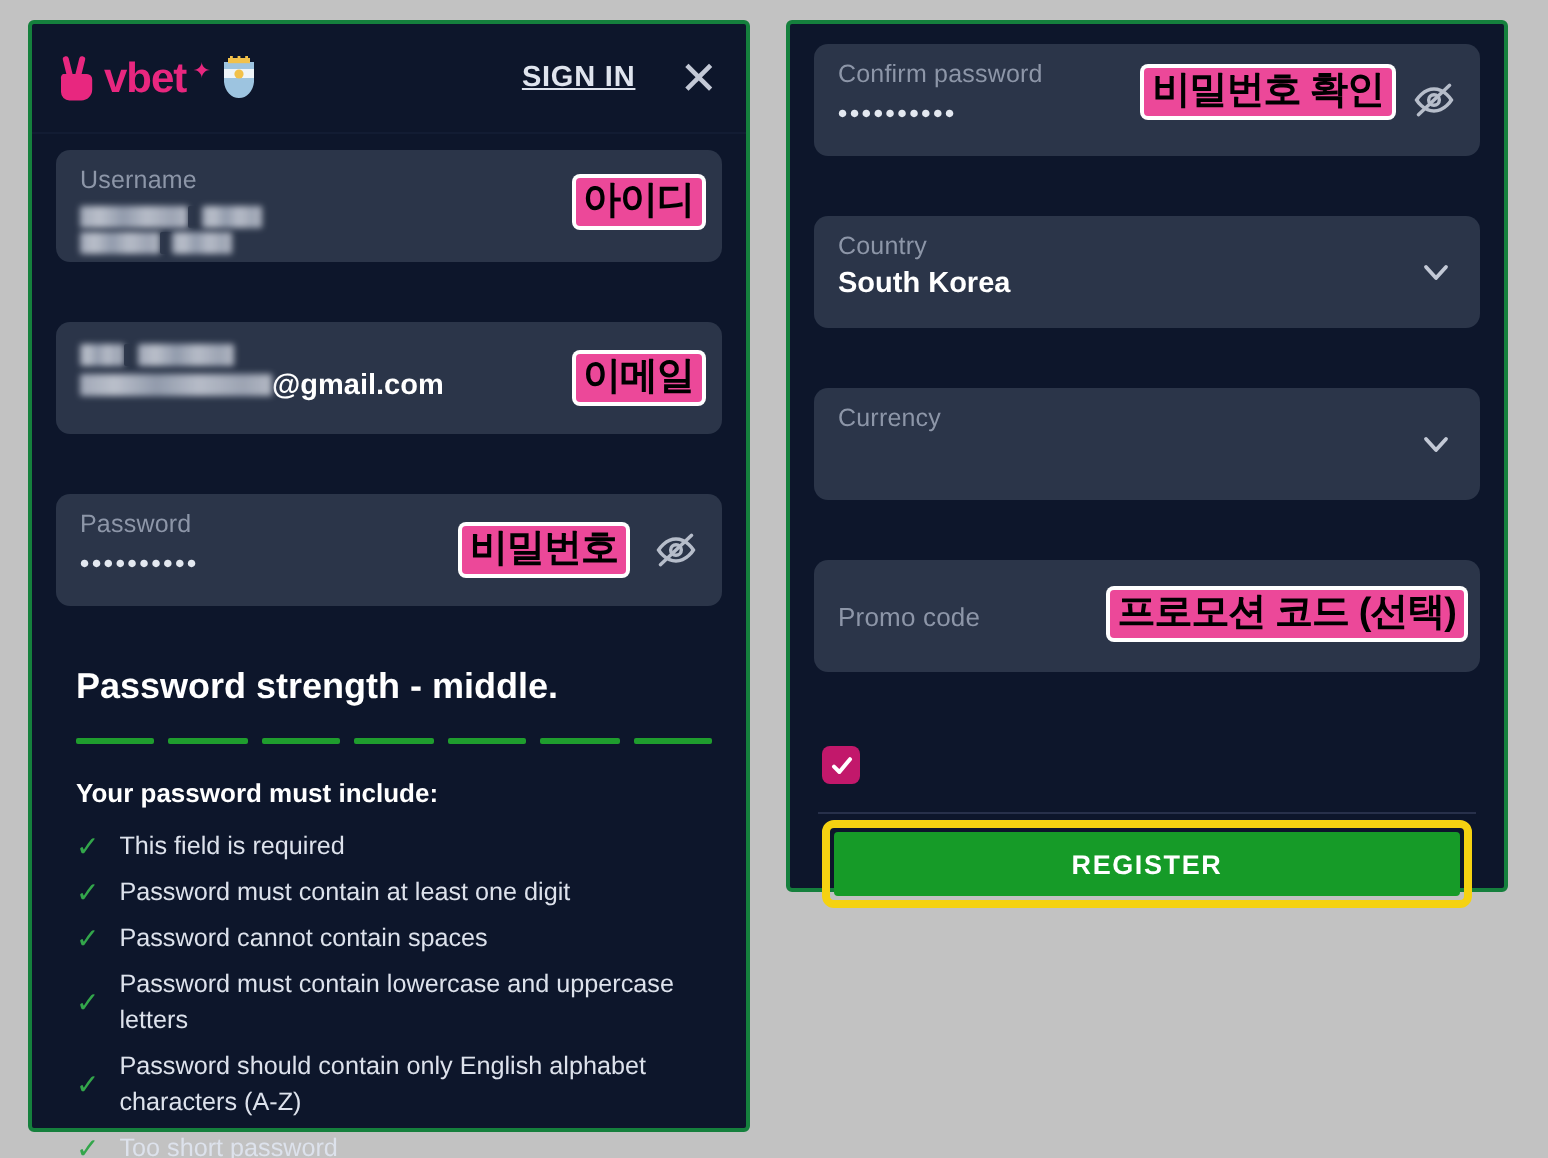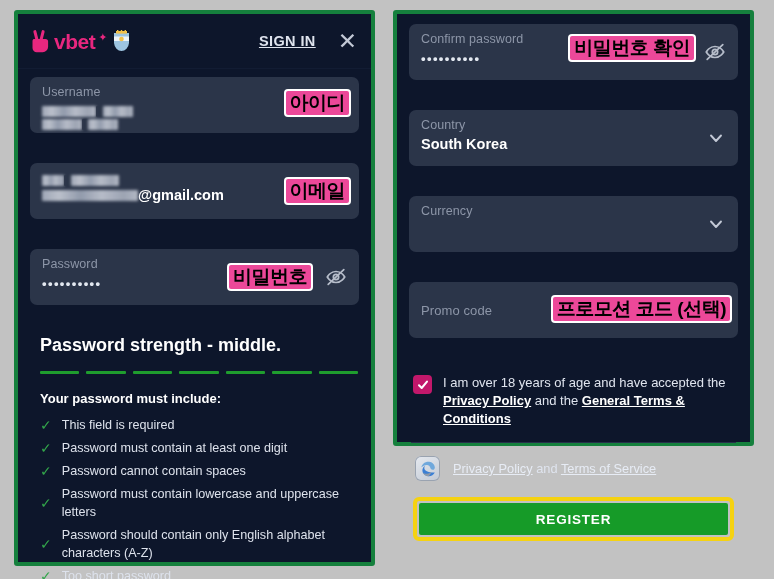--- a/index.html
+++ b/index.html
@@ -8,21 +8,21 @@
     background: #c0c0c0;
     font-family: "Liberation Sans", sans-serif;
     overflow: hidden;
   }
   .stage { position: relative; width: 774px; height: 579px; background: #c2c2c2; }
 
   
   .panel {
     position: absolute;
     background: #0d162b;
-    border: 4px solid #15803d;
+    border: 2px solid #15803d;
     border-radius: 3px;
   }
   #left-panel  { left: 14px;  top: 10px;  width: 361px; height: 556px; }
   #right-panel { left: 393px; top: 10px;  width: 361px; height: 436px; }
 
   
   .header {
     height: 55px;
     display: flex; align-items: center; justify-content: space-between;
     padding: 0 14px 0 14px;
@@ -324,44 +324,24 @@
         <span class="field-label" style="font-size:13px;">Promo code</span>
         <span class="sticker" style="right:8px; top:15px;">프로모션 코드 (선택)</span>
       </div>
 
       <div class="agree-row">
         <span class="cb">
           <svg viewBox="0 0 12 12" fill="none" stroke="#ffffff" stroke-width="2" stroke-linecap="round" stroke-linejoin="round">
             <polyline points="2,6.3 4.7,9 10,2.6"></polyline>
           </svg>
         </span>
-        <span class="agree-text">
-          <span>I am over 18 years of age and have accepted the</span>
-          <a>Privacy Policy</a>
-          <span>and the</span>
-          <a>General Terms &amp; Conditions</a>
-        </span>
       </div>
 
       <div class="divider"></div>
 
-      <div class="ps-row">
-        <span class="edge-icon">
-          <svg viewBox="0 0 18 18">
-            <path d="M15.8 12.6c-1.2 2.4-3.8 3.9-6.6 3.6-3.6-.4-6-3.2-5.8-6.2.1-1.9 1.3-3.4 2.6-4-.9 1.2-1 3 .3 4.3 1.7 1.7 5.3 2.4 9.5 2.3z" fill="#3b7fd4"></path>
-            <path d="M2.4 7.2C3.3 3.6 6.6 1.3 10.2 1.8c3 .4 5.2 2.5 5.6 5.1.2 1.6-.6 2.8-2 2.9-1.6.1-2.3-1-2.6-2.2-.4-1.7-1.8-2.8-3.6-2.6-2 .2-3.6 1.3-5.2 2.2z" fill="#6fa8dc"></path>
-            <path d="M9.5 16.3c-2.6-.3-4.7-1.8-5.8-3.9 1.1.9 2.6 1.4 4.3 1.3 2.2-.1 3.5-1 4.3-1.6-.6 2-1.5 3.4-2.8 4.2z" fill="#8f9aa8"></path>
-          </svg>
-        </span>
-        <span class="ps-text">
-          <a>Privacy Policy</a>
-          <span>and</span>
-          <a>Terms of Service</a>
-        </span>
-      </div>
 
       <div class="reg-wrap">
         <button class="reg-btn">REGISTER</button>
       </div>
 
     </div>
   </div>
 
 </div>
 

